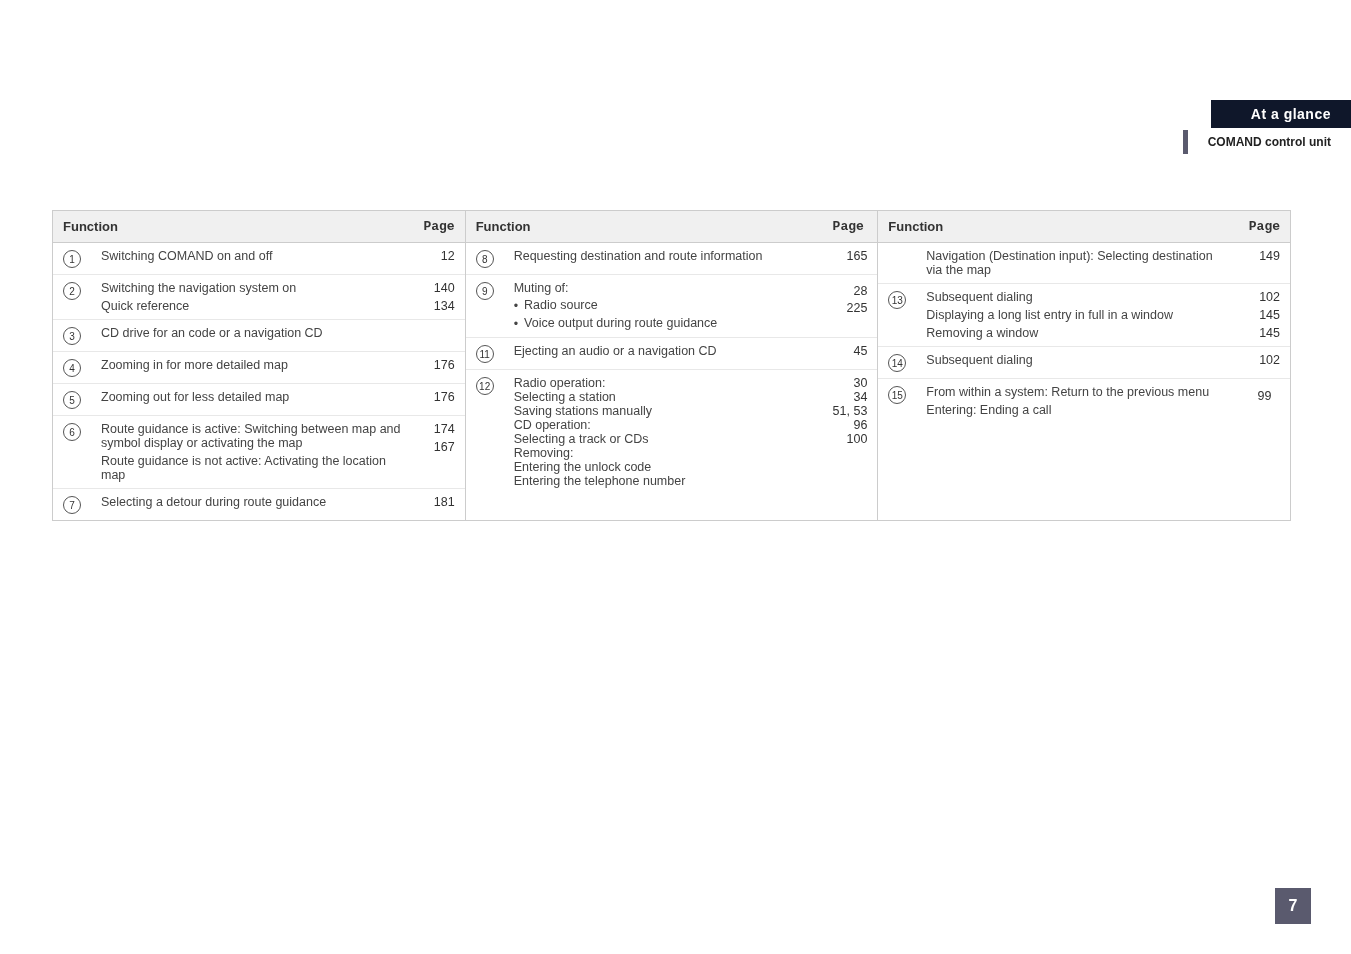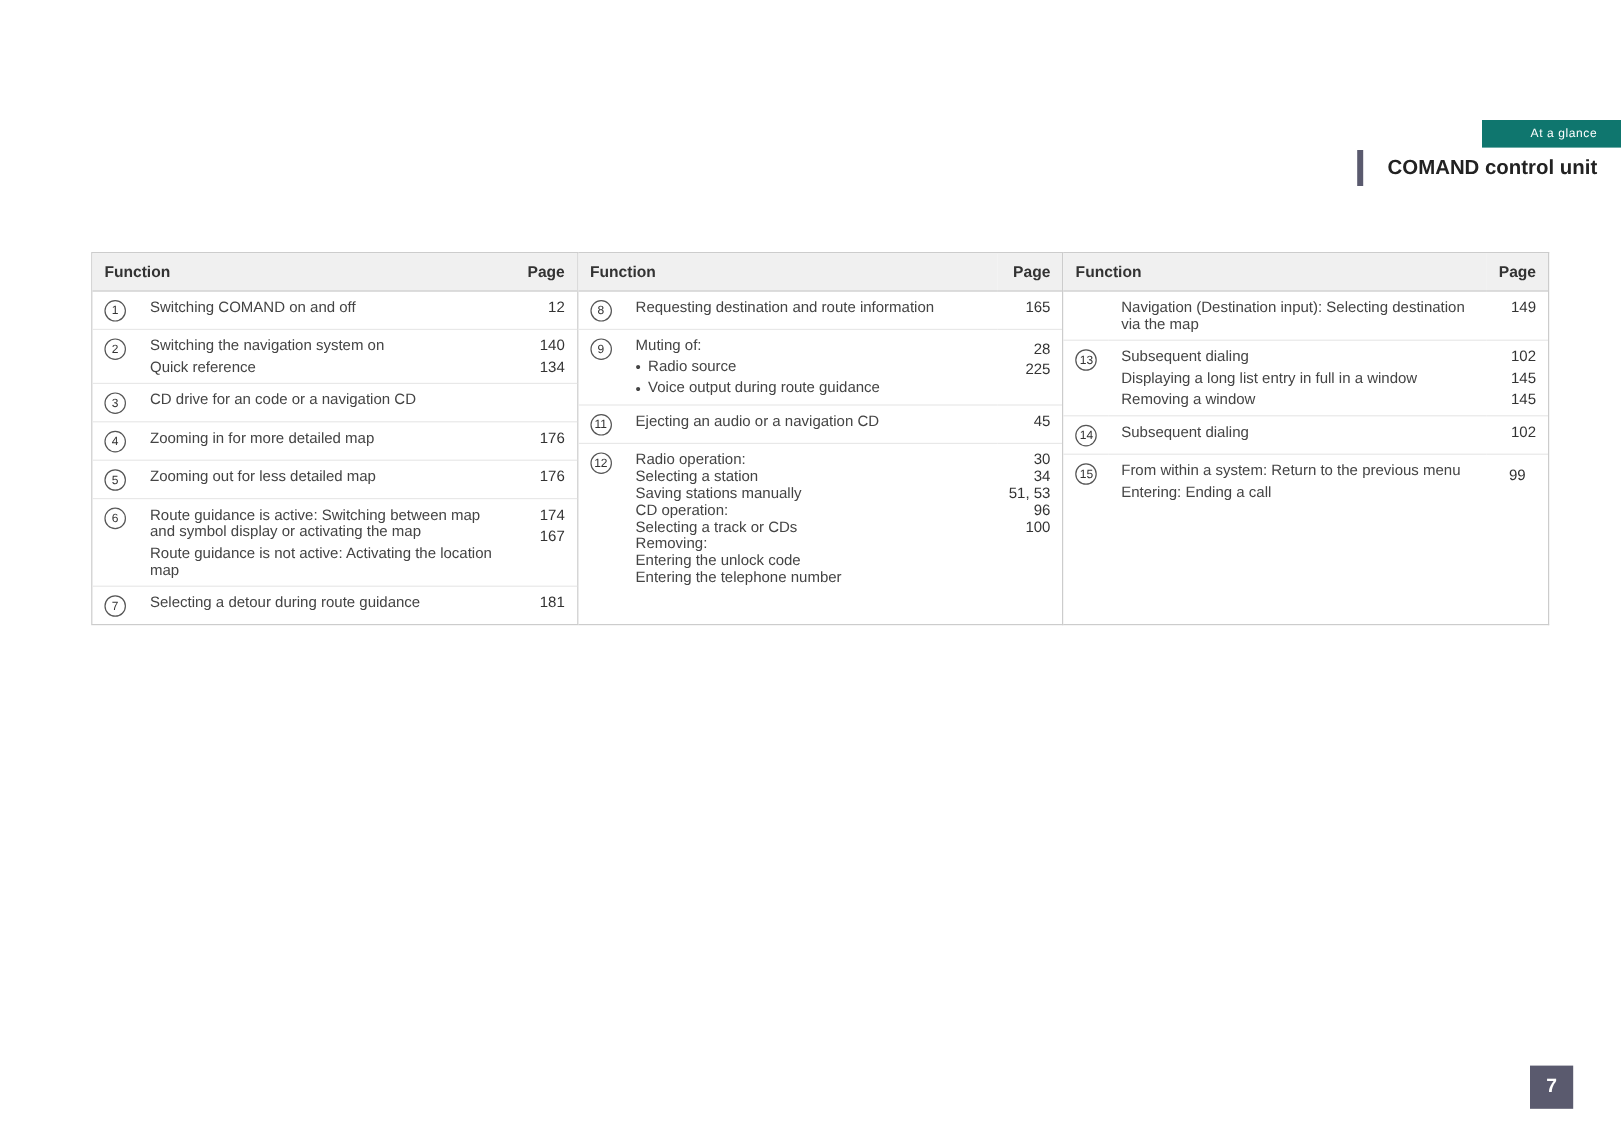--- a/index.html
+++ b/index.html
@@ -16,42 +16,42 @@
     
     .header-area {
       position: absolute;
       top: 100px;
       right: 0;
       display: flex;
       flex-direction: column;
       align-items: flex-end;
     }
     .at-a-glance-bar {
-      background: #0f766e;
+      background: #0f172a;
       color: #fff;
-      font-size: 10px;
-      font-weight: normal;
+      font-size: 14px;
+      font-weight: bold;
       padding: 6px 20px 6px 40px;
       letter-spacing: 0.5px;
     }
     .comand-control-bar {
       background: #fff;
       color: #222;
-      font-size: 17px;
+      font-size: 12px;
       font-weight: bold;
       padding: 5px 20px 5px 20px;
       border-left: 5px solid #5a5a6e;
       margin-top: 2px;
     }
 
     
     .main-content {
       position: absolute;
       top: 210px;
-      left: 76px;
+      left: 52px;
       right: 60px;
       display: flex;
       gap: 0;
     }
 
     
     .col {
       flex: 1;
       border: 1px solid #ccc;
       border-collapse: collapse;
@@ -67,22 +67,22 @@
     }
     table thead tr th {
       background: #f0f0f0;
       font-weight: bold;
       font-size: 13px;
       padding: 8px 10px;
       text-align: left;
       border-bottom: 1px solid #ccc;
     }
     table thead tr th.page-col {
-      text-align: right;
       width: 50px;
+      font-family: Liberation Mono, monospace;
     }
     table tbody tr td {
       padding: 6px 10px;
       vertical-align: top;
       font-size: 12.5px;
       color: #444;
     }
     table tbody tr td.page-num {
       text-align: right;
       color: #333;

